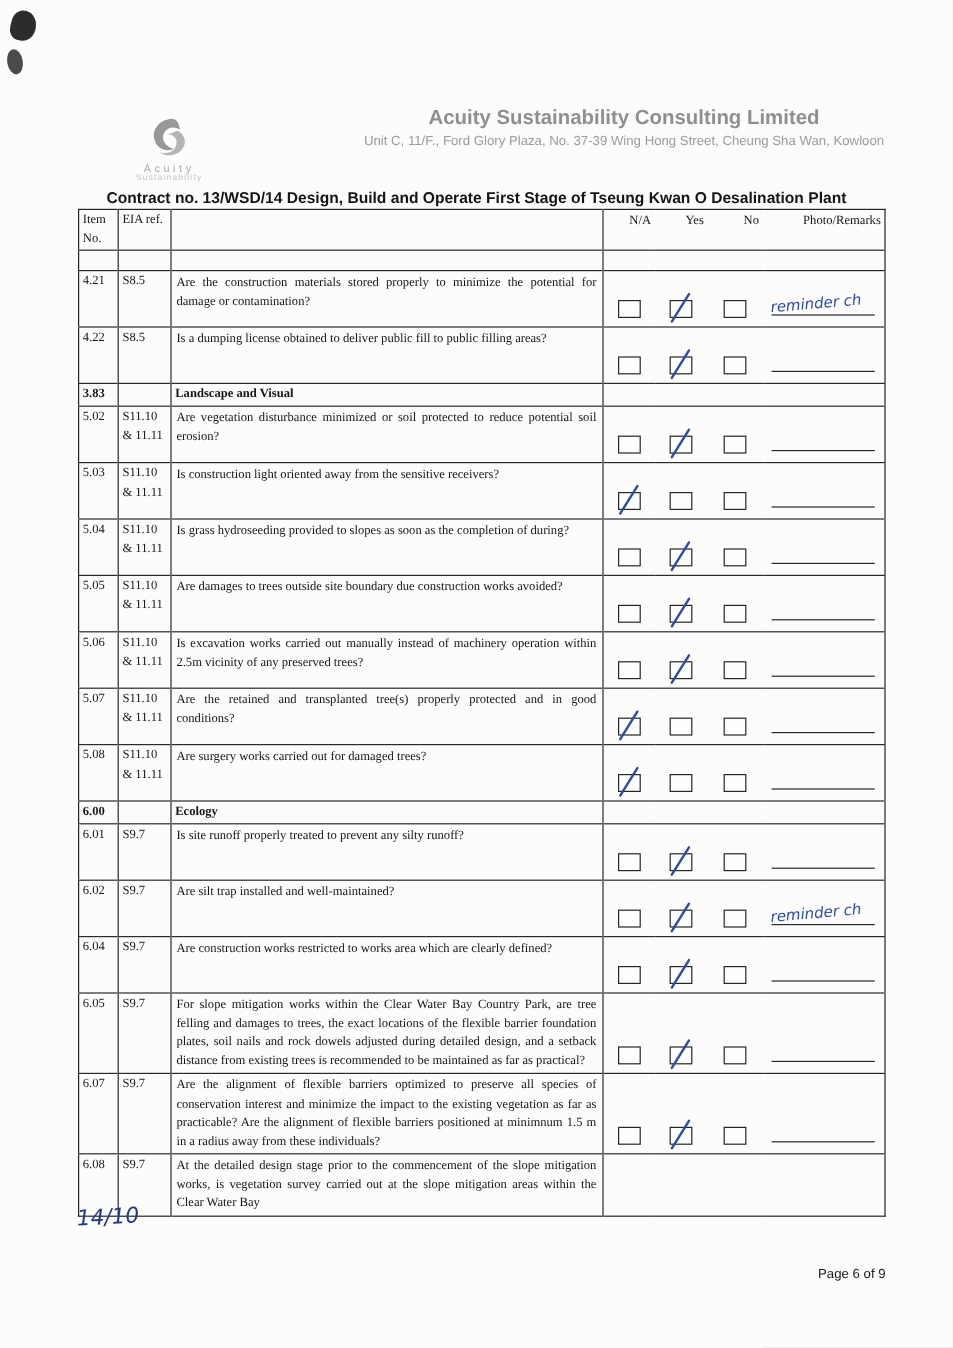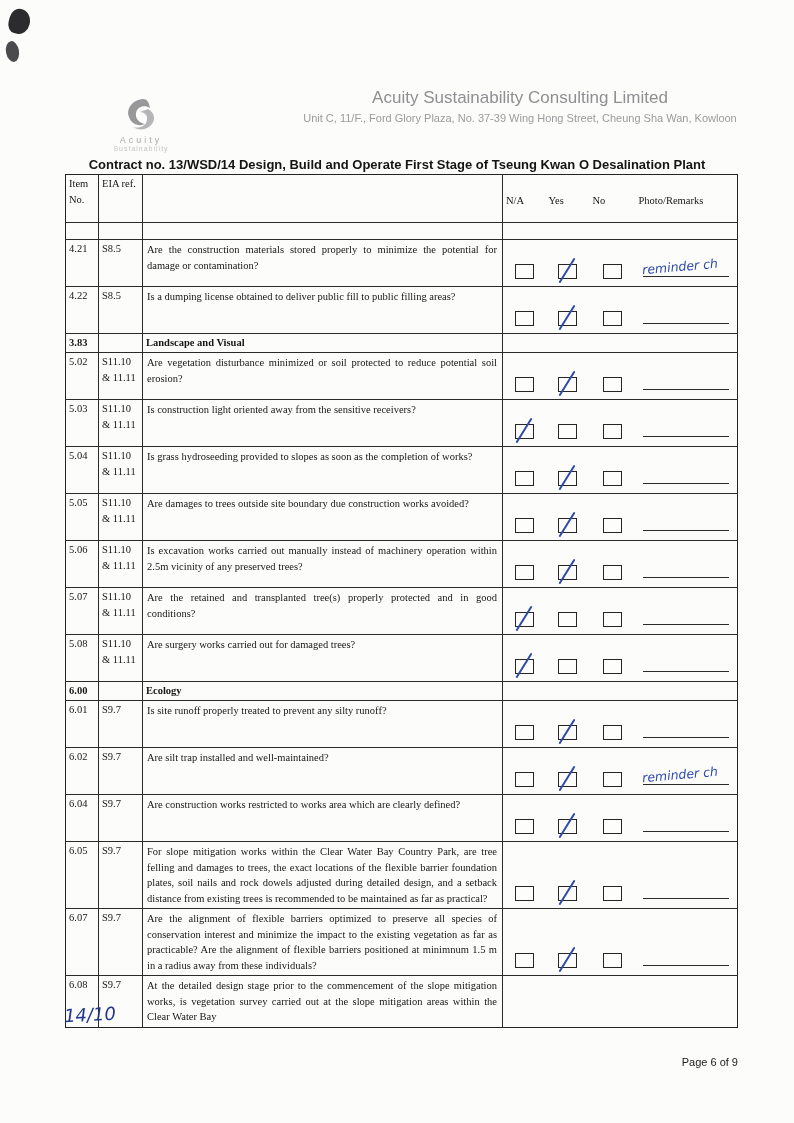--- a/index.html
+++ b/index.html
@@ -8,34 +8,34 @@
   .artifact{position:absolute;background:#2c2c2e;}
   .artifact.a1{left:9px;top:9px;width:21px;height:25px;border-radius:45% 55% 50% 40%;transform:rotate(14deg);}
   .artifact.a2{left:6px;top:41px;width:13px;height:21px;border-radius:50%;transform:rotate(-10deg);opacity:.85;}
 
   .logo{position:absolute;left:104px;top:96px;width:74px;text-align:center;}
   .logo .mark{display:block;margin:0 auto;}
   .logo .lname{font-family:"Liberation Sans",sans-serif;font-size:9px;letter-spacing:3px;color:#a9a9ab;display:block;margin-top:1px;}
   .logo .lsub{font-family:"Liberation Sans",sans-serif;font-size:7px;letter-spacing:1px;color:#c4c4c6;display:block;}
 
   .co{position:absolute;left:265px;top:88px;width:510px;text-align:center;font-family:"Liberation Sans",sans-serif;}
-  .co-name{font-size:17px;font-weight:400;color:#8f8f91;}
+  .co-name{font-size:17px;font-weight:700;color:#8f8f91;}
   .co-addr{font-size:11px;color:#9b9b9d;margin-top:4px;}
   .co-contact{font-size:11px;color:#9b9b9d;margin-top:2px;}
 
   .doc-title{position:absolute;left:40px;top:157px;width:714px;text-align:center;font-family:"Liberation Sans",sans-serif;font-size:13px;font-weight:700;color:#141414;}
 
   .tbl-wrap{position:absolute;left:65px;top:174px;}
   table.checklist{border-collapse:collapse;width:672px;table-layout:fixed;font-size:10.5px;line-height:15.5px;color:#161616;border:1.5px solid #232323;}
   .checklist td{padding:1px 3px;vertical-align:top;}
   .checklist tr td{border-top:1px solid #2a2a2a;}
   .checklist tr.hdr td{border-top:none;}
   .c-eia,.c-q,.c-na{border-left:1px solid #2a2a2a;}
   .hdr td{height:28px;}
-  .hdr .cbl{text-align:left;padding-top:18px;}
+  .hdr .cbl{text-align:right;padding-top:2px;}
   .spacer td{height:14px;}
 
   tr.qrow td{height:36px;}
   tr.qrow .c-q{text-align:justify;padding:2px 5px 2px 4px;}
   tr.qrow .c-cb{vertical-align:bottom;padding-bottom:7px;}
   tr.qrow .c-ph{vertical-align:bottom;padding-bottom:9px;position:relative;}
 
   tr.section-row td{height:16px;font-weight:700;}
 
   .cb{width:17px;height:13px;border:1.5px solid #262626;margin:0 auto;position:relative;background:#fdfdfc;}
@@ -182,21 +182,21 @@
               <div class="cb"></div>
             </td>
     <td class="c-ph">
               <div class="rline"></div>
             </td>
   </tr>
 
   <tr class="qrow">
     <td class="c-item">5.04</td>
     <td class="c-eia">S11.10 &amp; 11.11</td>
-    <td class="c-q">Is grass hydroseeding provided to slopes as soon as the completion of works?</td>
+    <td class="c-q">Is grass hydroseeding provided to slopes as soon as the completion of during?</td>
     <td class="c-cb c-na">
               <div class="cb"></div>
             </td>
     <td class="c-cb">
               <div class="cb checked"></div>
             </td>
     <td class="c-cb">
               <div class="cb"></div>
             </td>
     <td class="c-ph">

